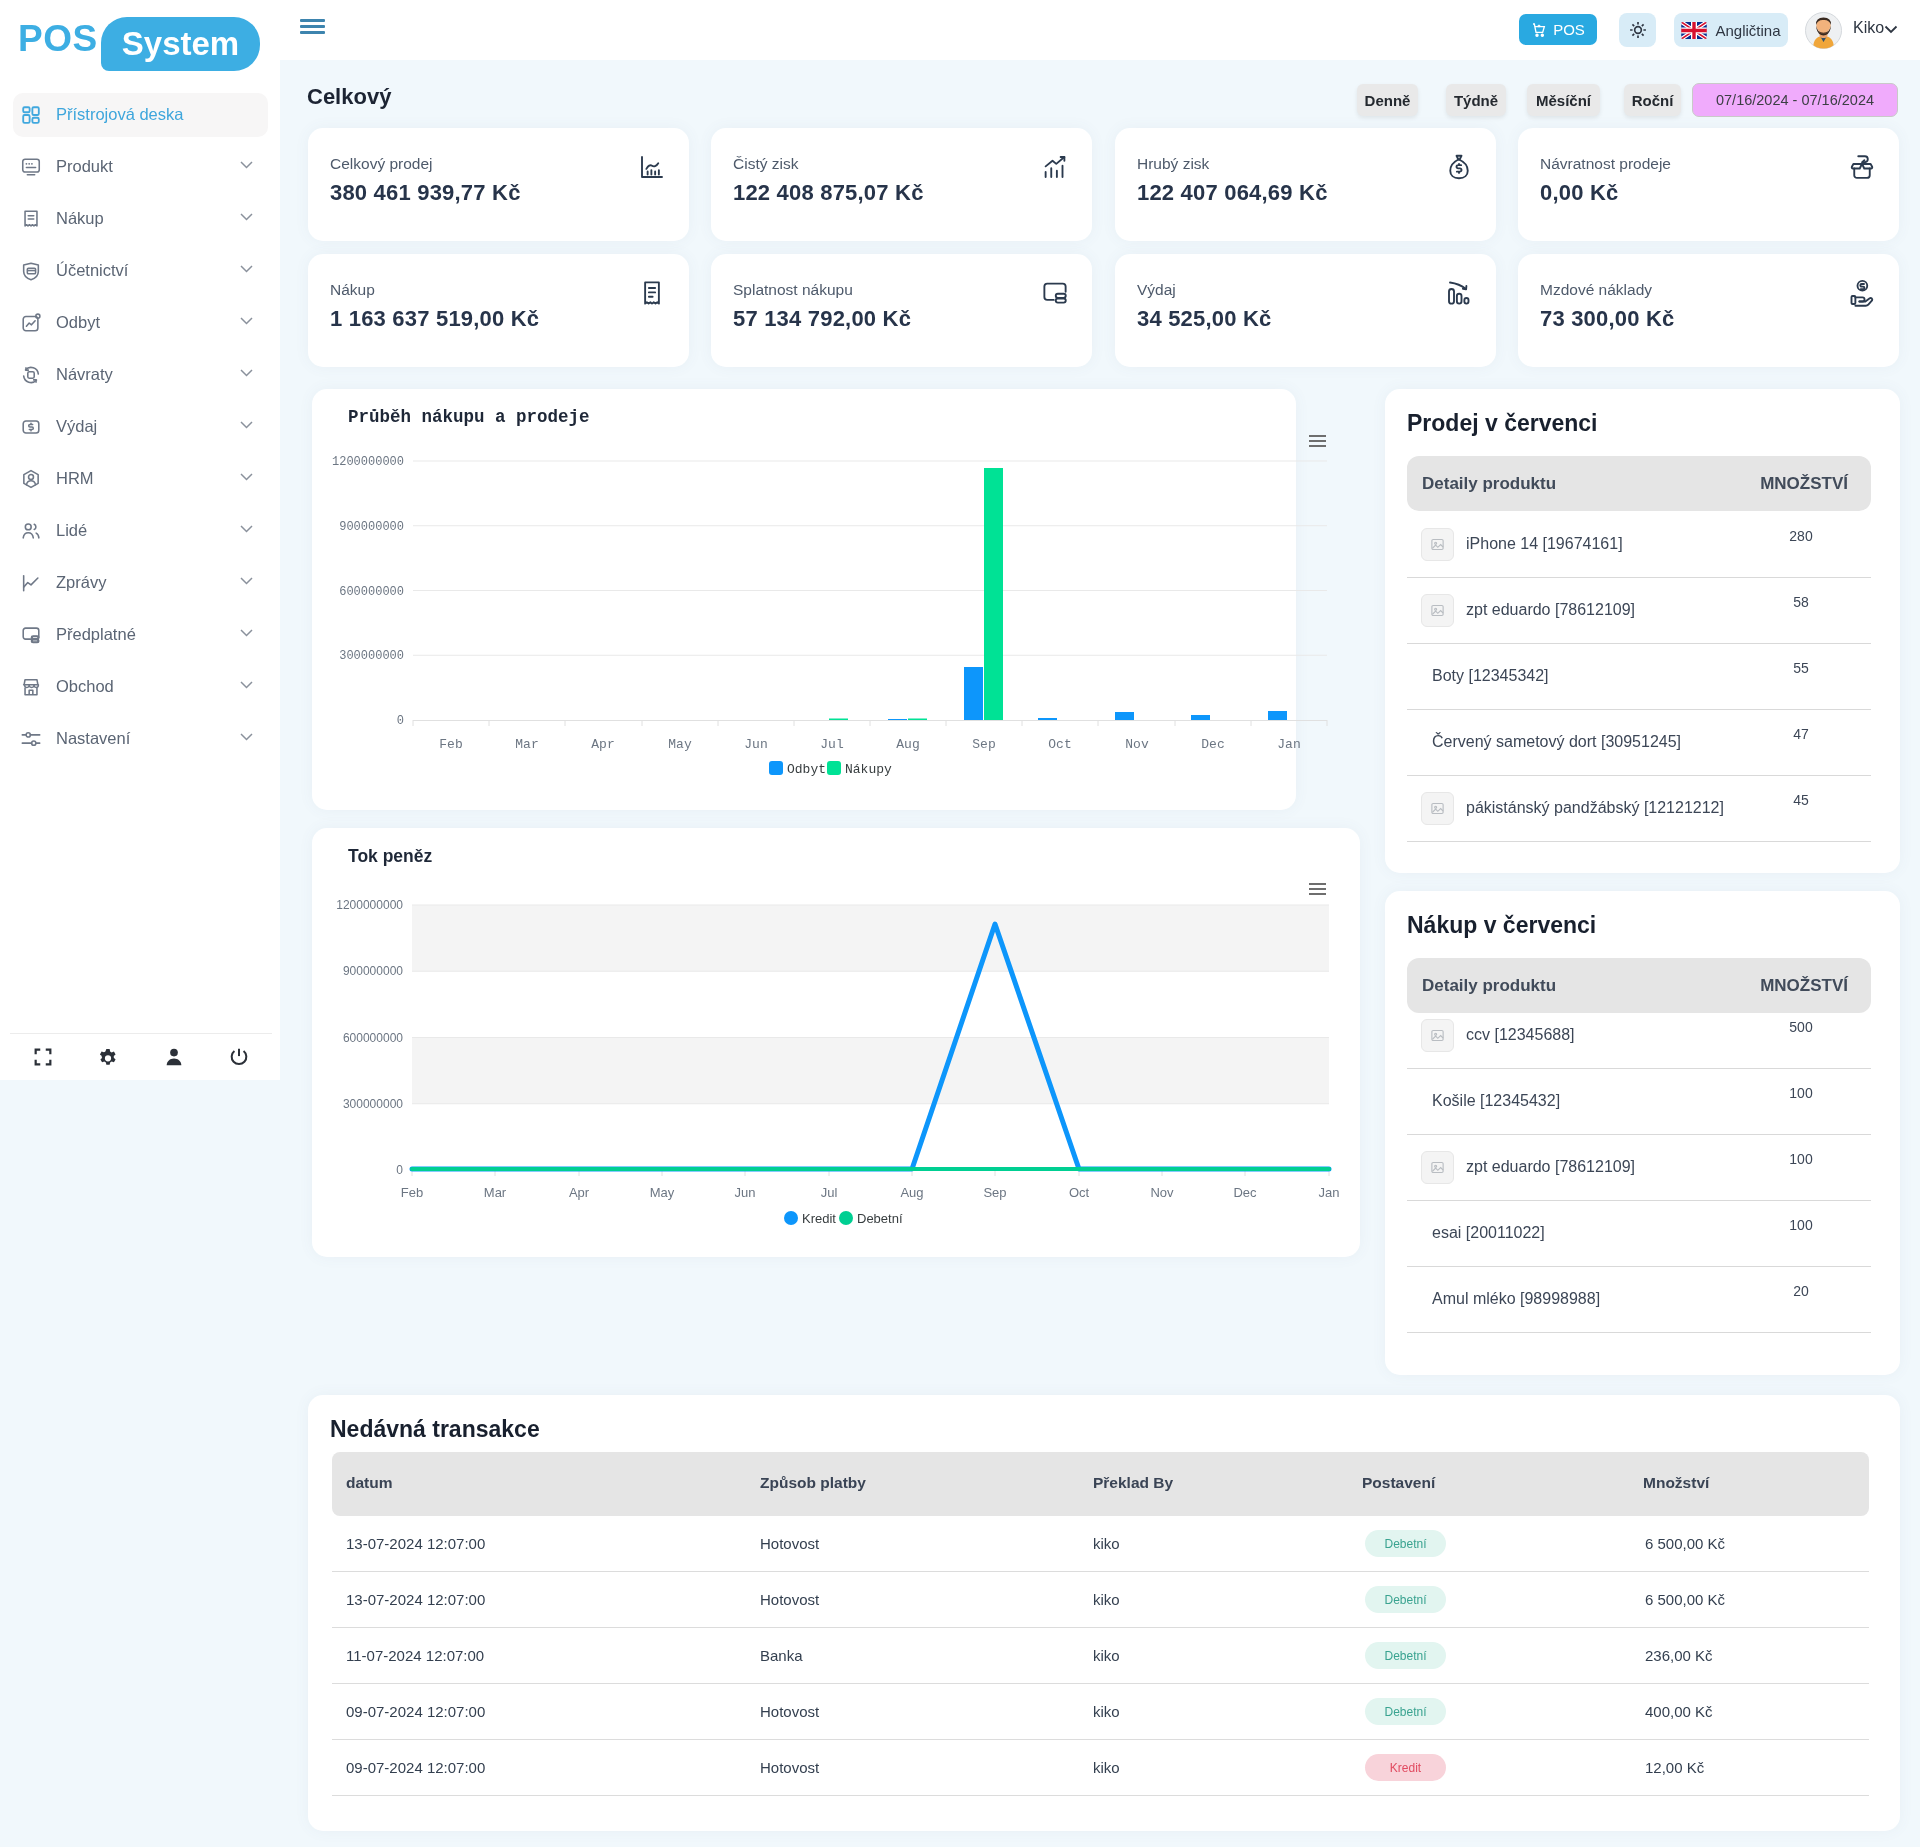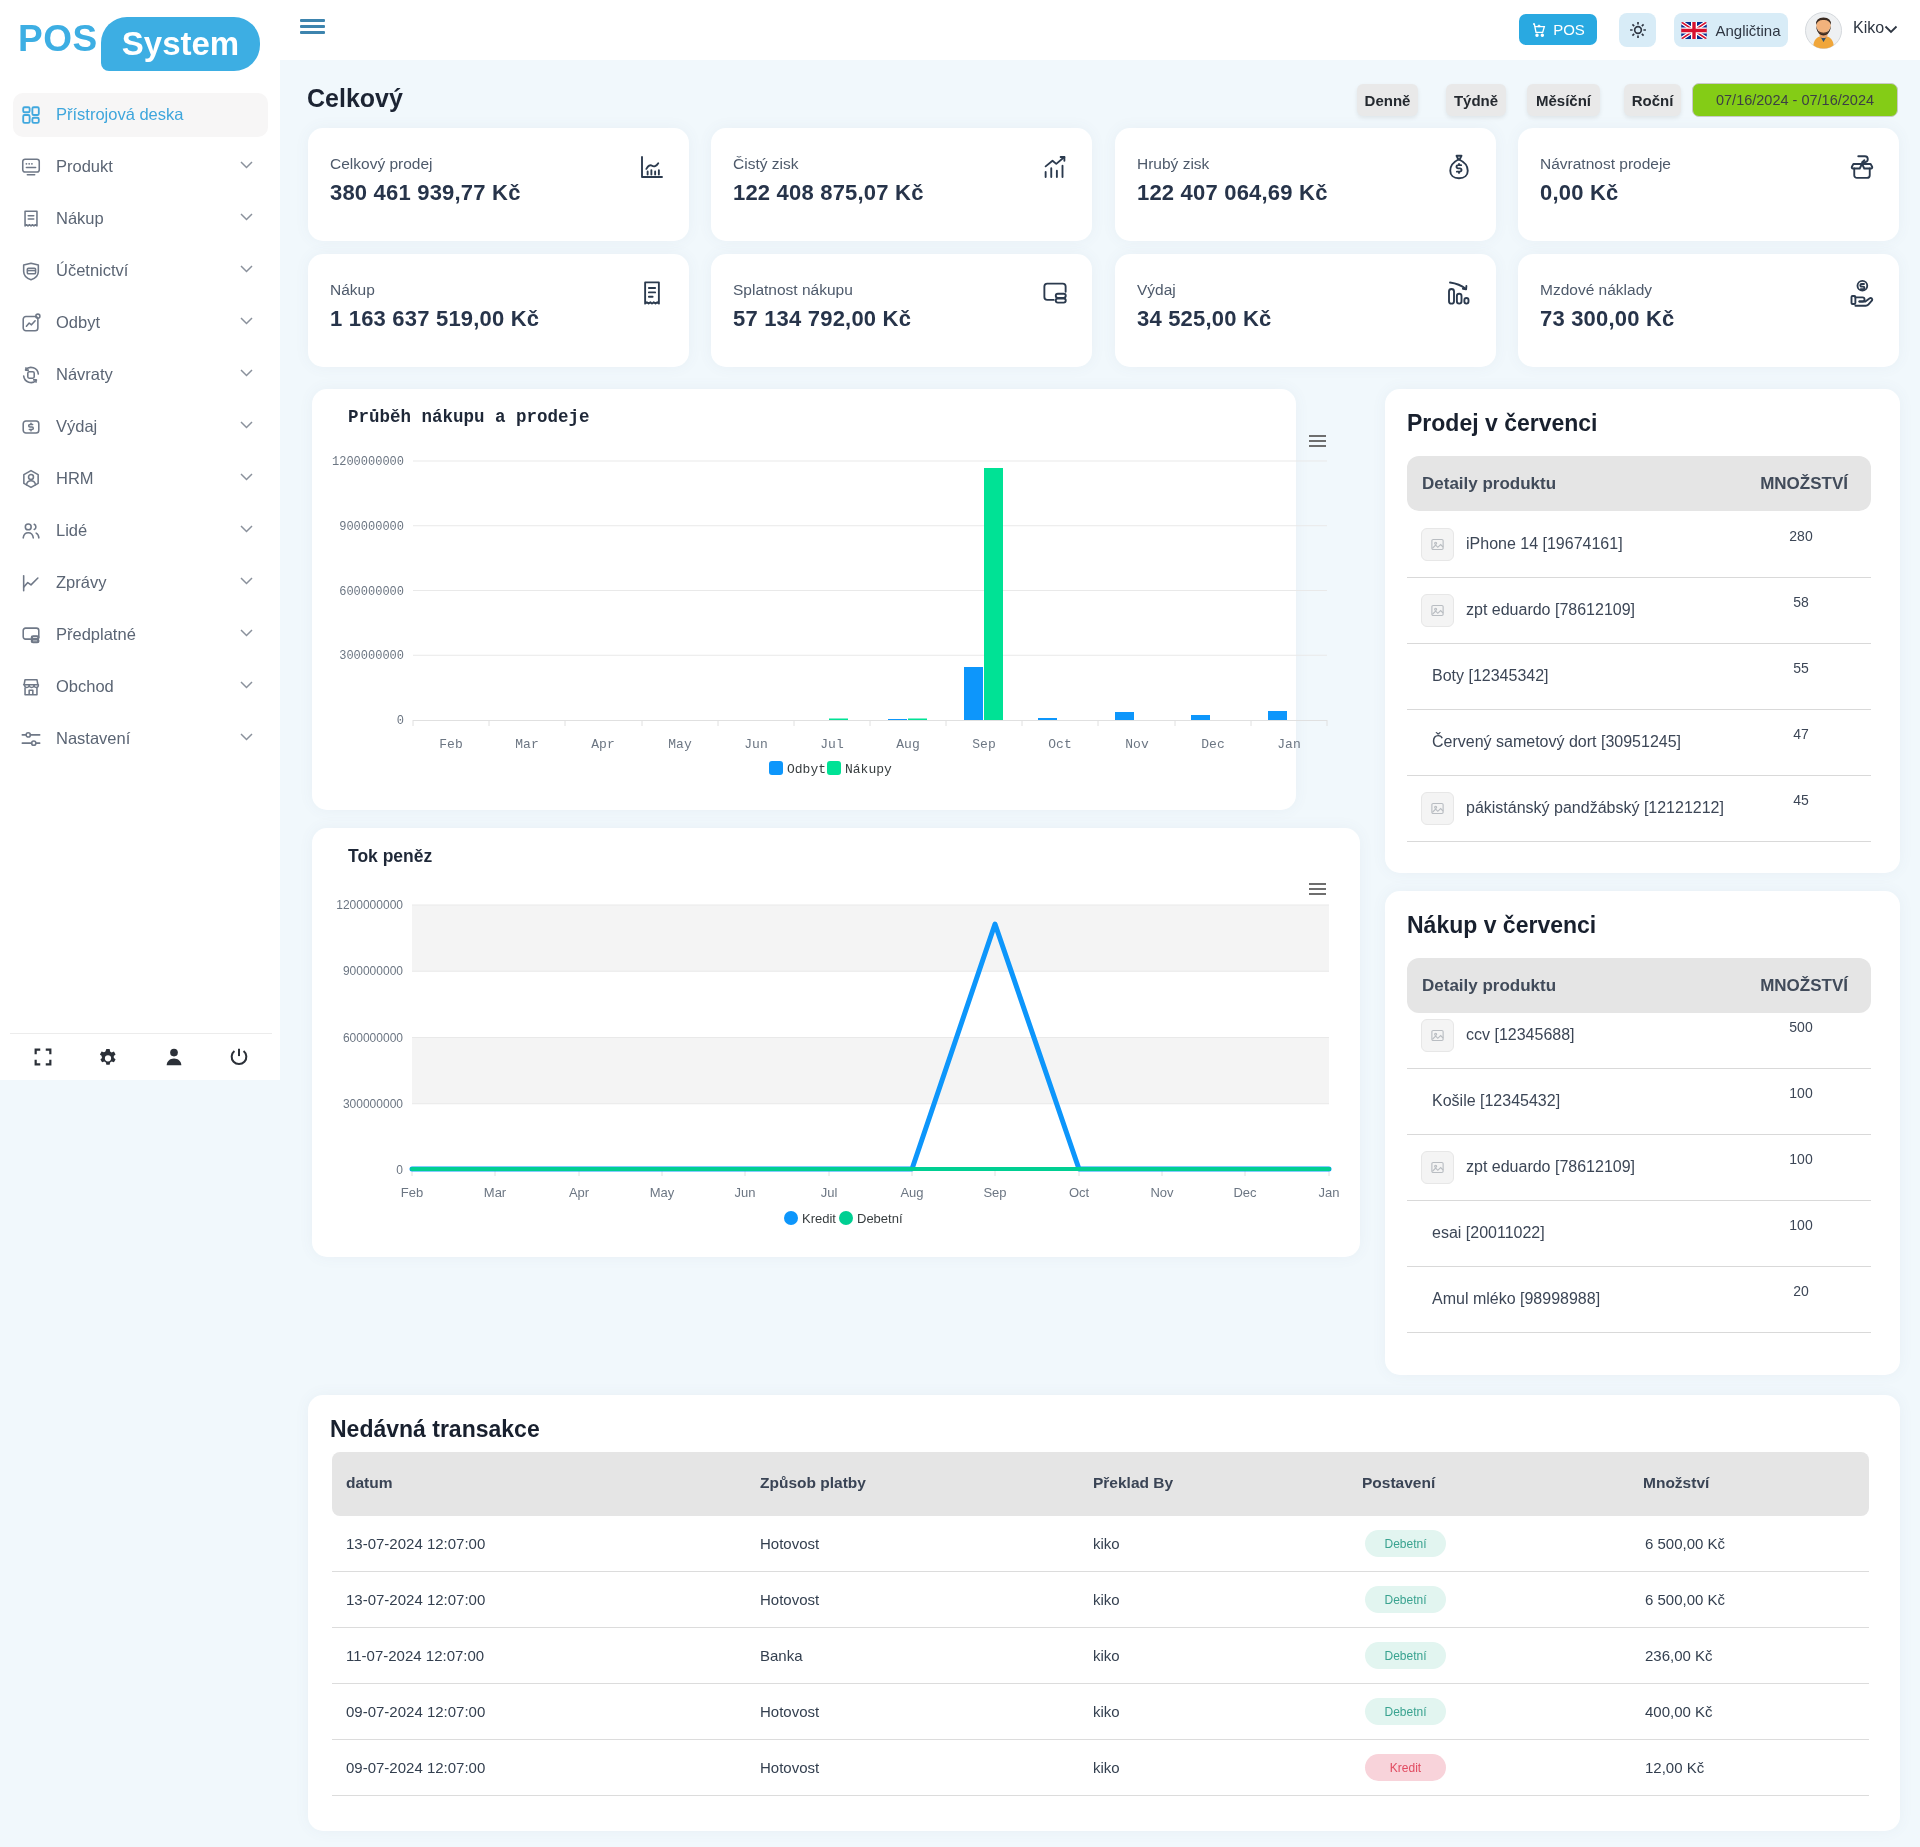--- a/index.html
+++ b/index.html
@@ -14,23 +14,23 @@
 #kiko { left:1853px; top:19px; font-size:16px; color:#2e3642; }
 
 #sidebar { left:0; top:0; width:280px; height:1080px; background:#fff; }
 .navitem { position:absolute; left:0; width:280px; height:52px; }
 .navitem .ic { position:absolute; left:20px; top:15px; width:22px; height:22px; }
 .navitem .lbl { position:absolute; left:56px; top:16px; font-size:16.5px; color:#5b6574; }
 .navitem .chev { position:absolute; left:240px; top:20px; }
 #active-item { position:absolute; left:13px; top:93px; width:255px; height:44px; background:#f7f6f6; border-radius:10px; }
 #sidebar-bottom { position:absolute; left:10px; top:1033px; width:262px; height:47px; border-top:1px solid #ececec; display:flex; align-items:center; justify-content:space-around; }
 
-#pagetitle { left:307px; top:84px; font-size:25px; font-weight:bold; color:#1c2433; }
+#pagetitle { left:307px; top:84px; font-size:22px; font-weight:bold; color:#1c2433; }
 .perbtn { position:absolute; top:84px; height:32px; background:#e9e9e9; border-radius:6px; font-size:15px; font-weight:bold; color:#24292f; display:flex; align-items:center; justify-content:center; box-shadow:0 2px 4px rgba(0,0,0,0.08); }
-#datebox { position:absolute; left:1692px; top:83px; width:206px; height:34px; background:#84cc16; border:1px solid #c9c9c9; border-radius:7px; font-size:14.5px; color:#3c3f44; display:flex; align-items:center; justify-content:center; }
+#datebox { position:absolute; left:1692px; top:83px; width:206px; height:34px; background:#f0abfc; border:1px solid #c9c9c9; border-radius:7px; font-size:14.5px; color:#3c3f44; display:flex; align-items:center; justify-content:center; }
 
 .kpi { height:113px; }
 .kpi .lb { position:absolute; left:22px; top:27px; font-size:15.5px; color:#4e5a6b; }
 .kpi .vl { position:absolute; left:22px; top:52px; font-size:22px; font-weight:bold; color:#27344a; letter-spacing:0.2px; }
 .kpi .icw { position:absolute; right:22px; top:24px; width:30px; height:30px; }
 
 .rtitle { position:absolute; left:22px; top:21px; font-size:23px; font-weight:bold; color:#18202e; }
 .gheader { position:absolute; left:22px; top:67px; width:464px; height:55px; background:#e5e5e5; border-radius:12px; }
 .gheader .h1 { position:absolute; left:15px; top:18px; font-size:17px; font-weight:bold; color:#414b5a; }
 .gheader .h2 { position:absolute; right:23px; top:18px; font-size:17px; font-weight:bold; color:#414b5a; }

